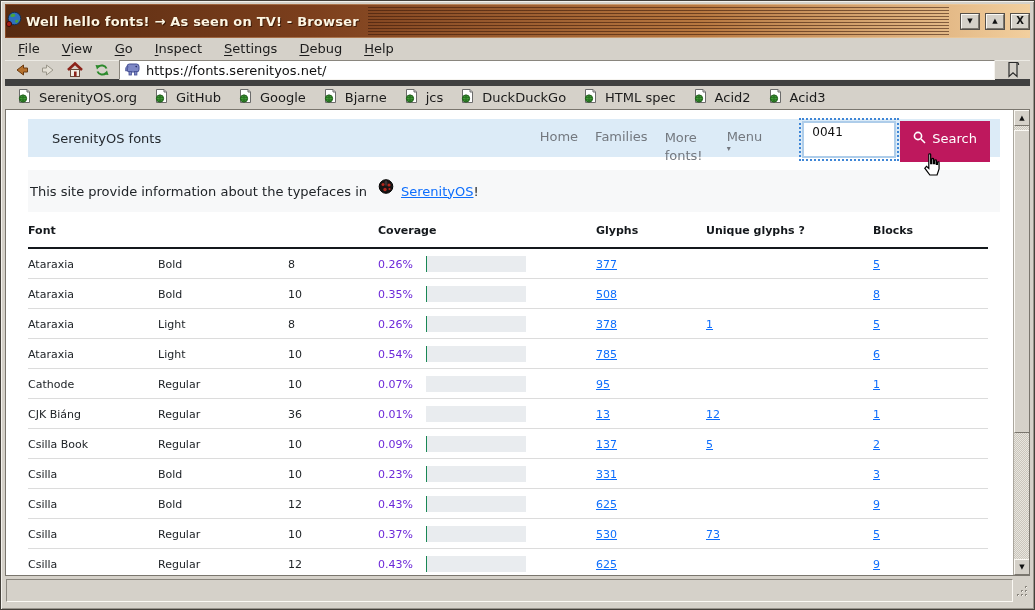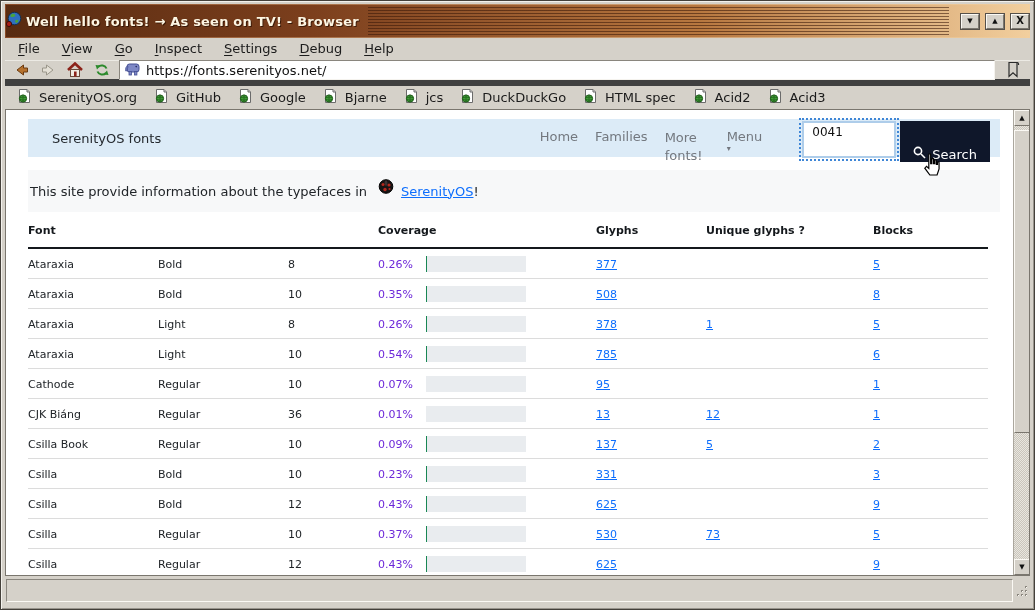--- a/index.html
+++ b/index.html
@@ -48,23 +48,23 @@
   .band-header{margin:9px 13px 0 22px;height:38px;background:#dcebf7;display:flex;
     align-items:flex-start;padding:0 10px 0 24px;}
   .site-title{margin-top:12px;color:#24292e;}
   .site-nav{margin-left:auto;display:flex;gap:17px;margin-top:10px;color:#73787f;}
   .nav-item{cursor:default;}
   .nav-wrap{width:45px;line-height:1.4;}
   .nav-caret{display:block;font-size:8px;line-height:4px;margin-top:3px;color:#73787f;}
   .search-input{width:94px;height:37px;margin-left:40px;margin-top:2px;border:2px solid #aecdea;
     outline:2px dotted #3f86d6;outline-offset:1px;font-family:"DejaVu Sans",sans-serif;
     font-size:12px;color:#101010;padding:0 8px 15px;background:#fff;}
-  .search-btn{height:41px;margin-top:2px;margin-left:4px;background:#0f172a;color:#fff;border:none;
+  .search-btn{height:41px;margin-top:2px;margin-left:4px;background:#be185d;color:#fff;border:none;
     font-family:"DejaVu Sans",sans-serif;font-size:13px;padding:10px 13px 0;display:flex;
-    align-items:flex-end;gap:6px;}
+    align-items:flex-start;gap:6px;}
 
   .band-info{margin:13px 13px 0 22px;height:42px;background:#f7f8f9;display:flex;
     align-items:center;padding-left:2px;gap:5px;white-space:nowrap;}
   .ladybug{margin:0 2px 6px 6px;}
   a.site-link{color:#0d6efd;}
 
   table.fonts{margin:7px 0 0 22px;width:960px;border-collapse:collapse;table-layout:fixed;font-size:11px;}
   table.fonts th{text-align:left;font-weight:bold;color:#14181c;padding:5px 0 10px;
     border-bottom:2px solid #14181c;white-space:nowrap;}
   table.fonts td{padding:7px 0 6px;border-bottom:1px solid #dcdcdc;vertical-align:middle;white-space:nowrap;}

